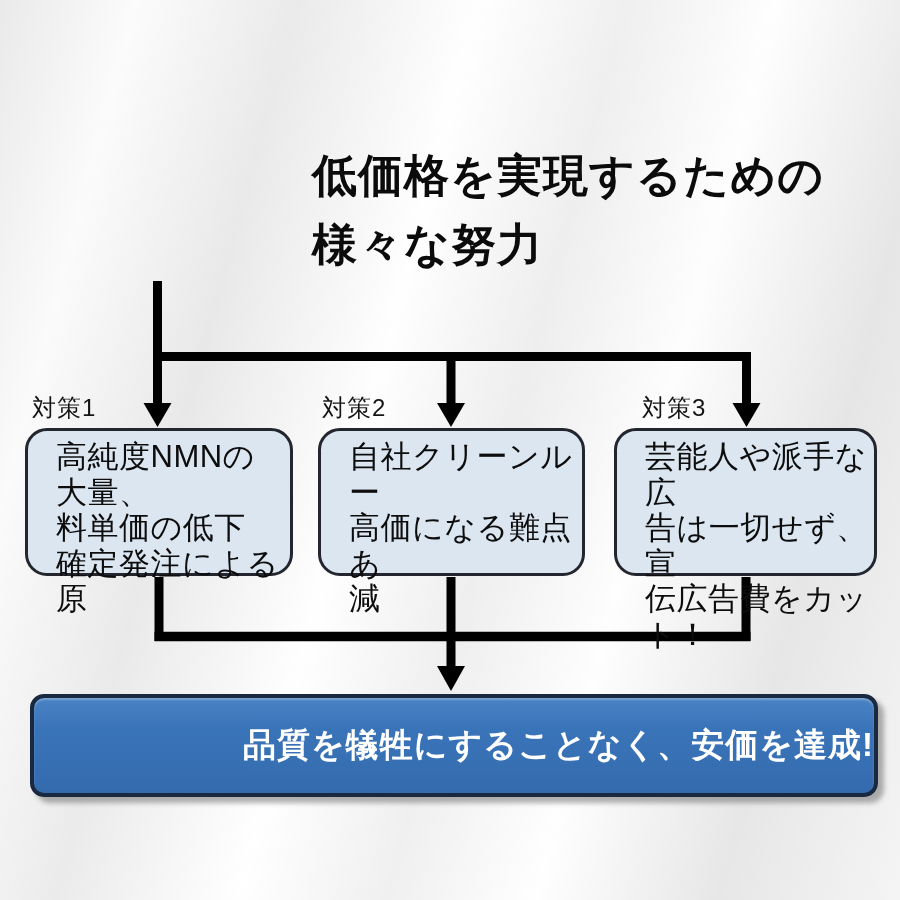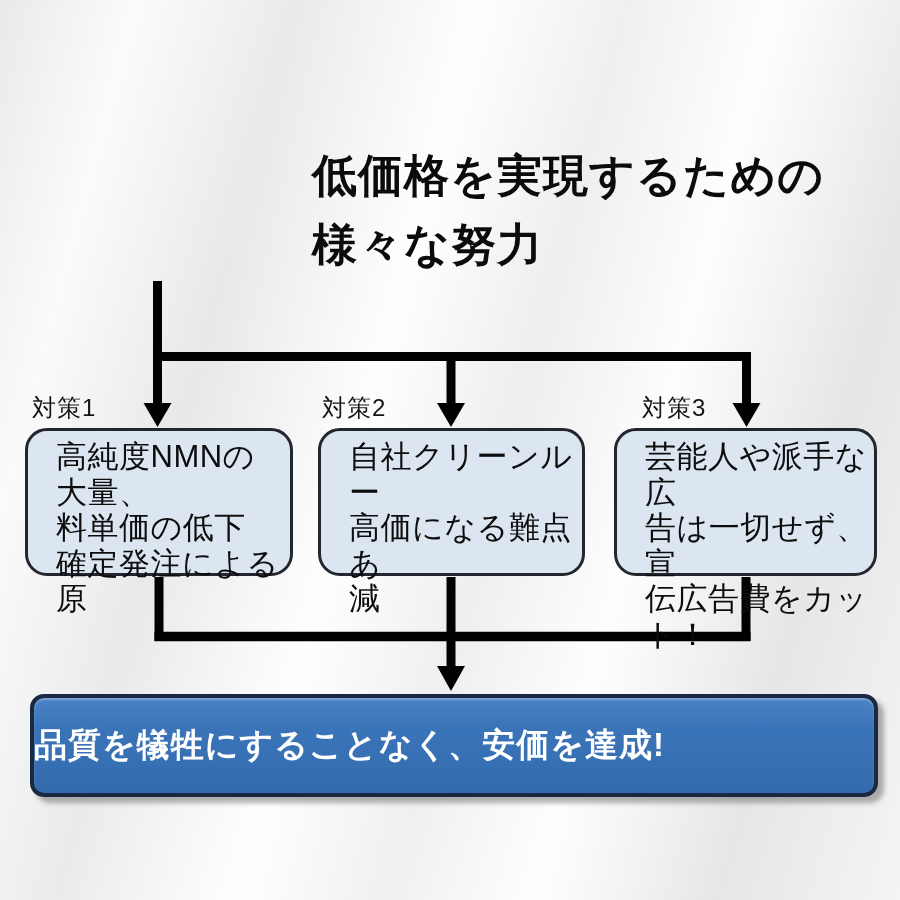--- a/index.html
+++ b/index.html
@@ -55,21 +55,21 @@
   }
   .tag1{left:32px;}
   .tag2{left:322px;}
   .tag3{left:642px;}
   .result{
     position:absolute;left:30px;top:694px;width:848px;height:103px;
     box-sizing:border-box;
     border:4px solid #1b2940;border-radius:14px;
     background:linear-gradient(180deg,#4a82c4,#3a74b8 32%,#346bae);
     box-shadow:6px 6px 5px rgba(112,112,112,.55), inset 0 2px 2px rgba(255,255,255,.28);
-    display:flex;align-items:center;justify-content:flex-start;
+    display:flex;align-items:center;justify-content:flex-end;
     color:#ffffff;font-size:33px;font-weight:bold;letter-spacing:1px;
     z-index:2;
   }
 </style>
 </head>
 <body>
 
 <div class="stage">
 
   <svg class="connectors" width="900" height="900" viewBox="0 0 900 900" aria-hidden="true">

